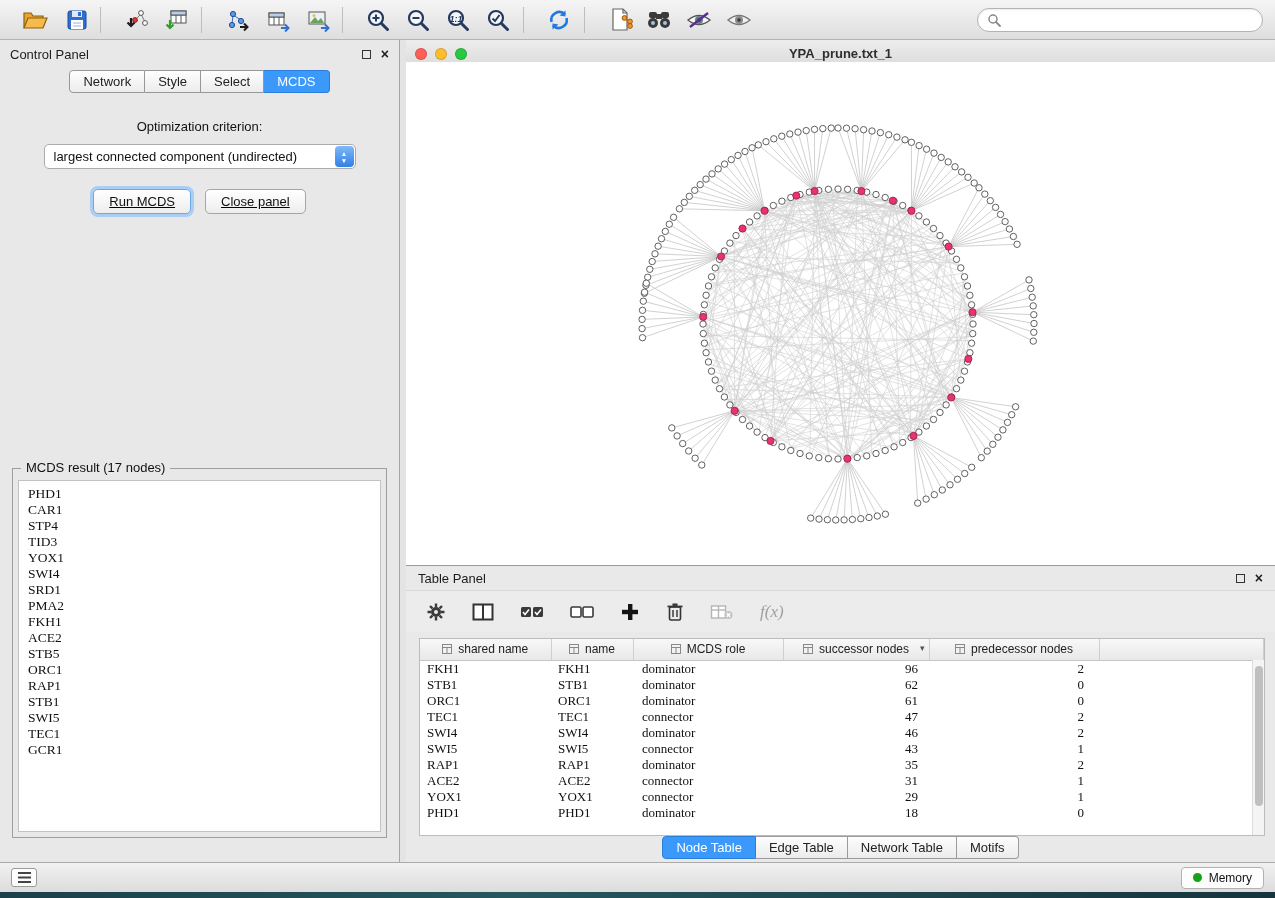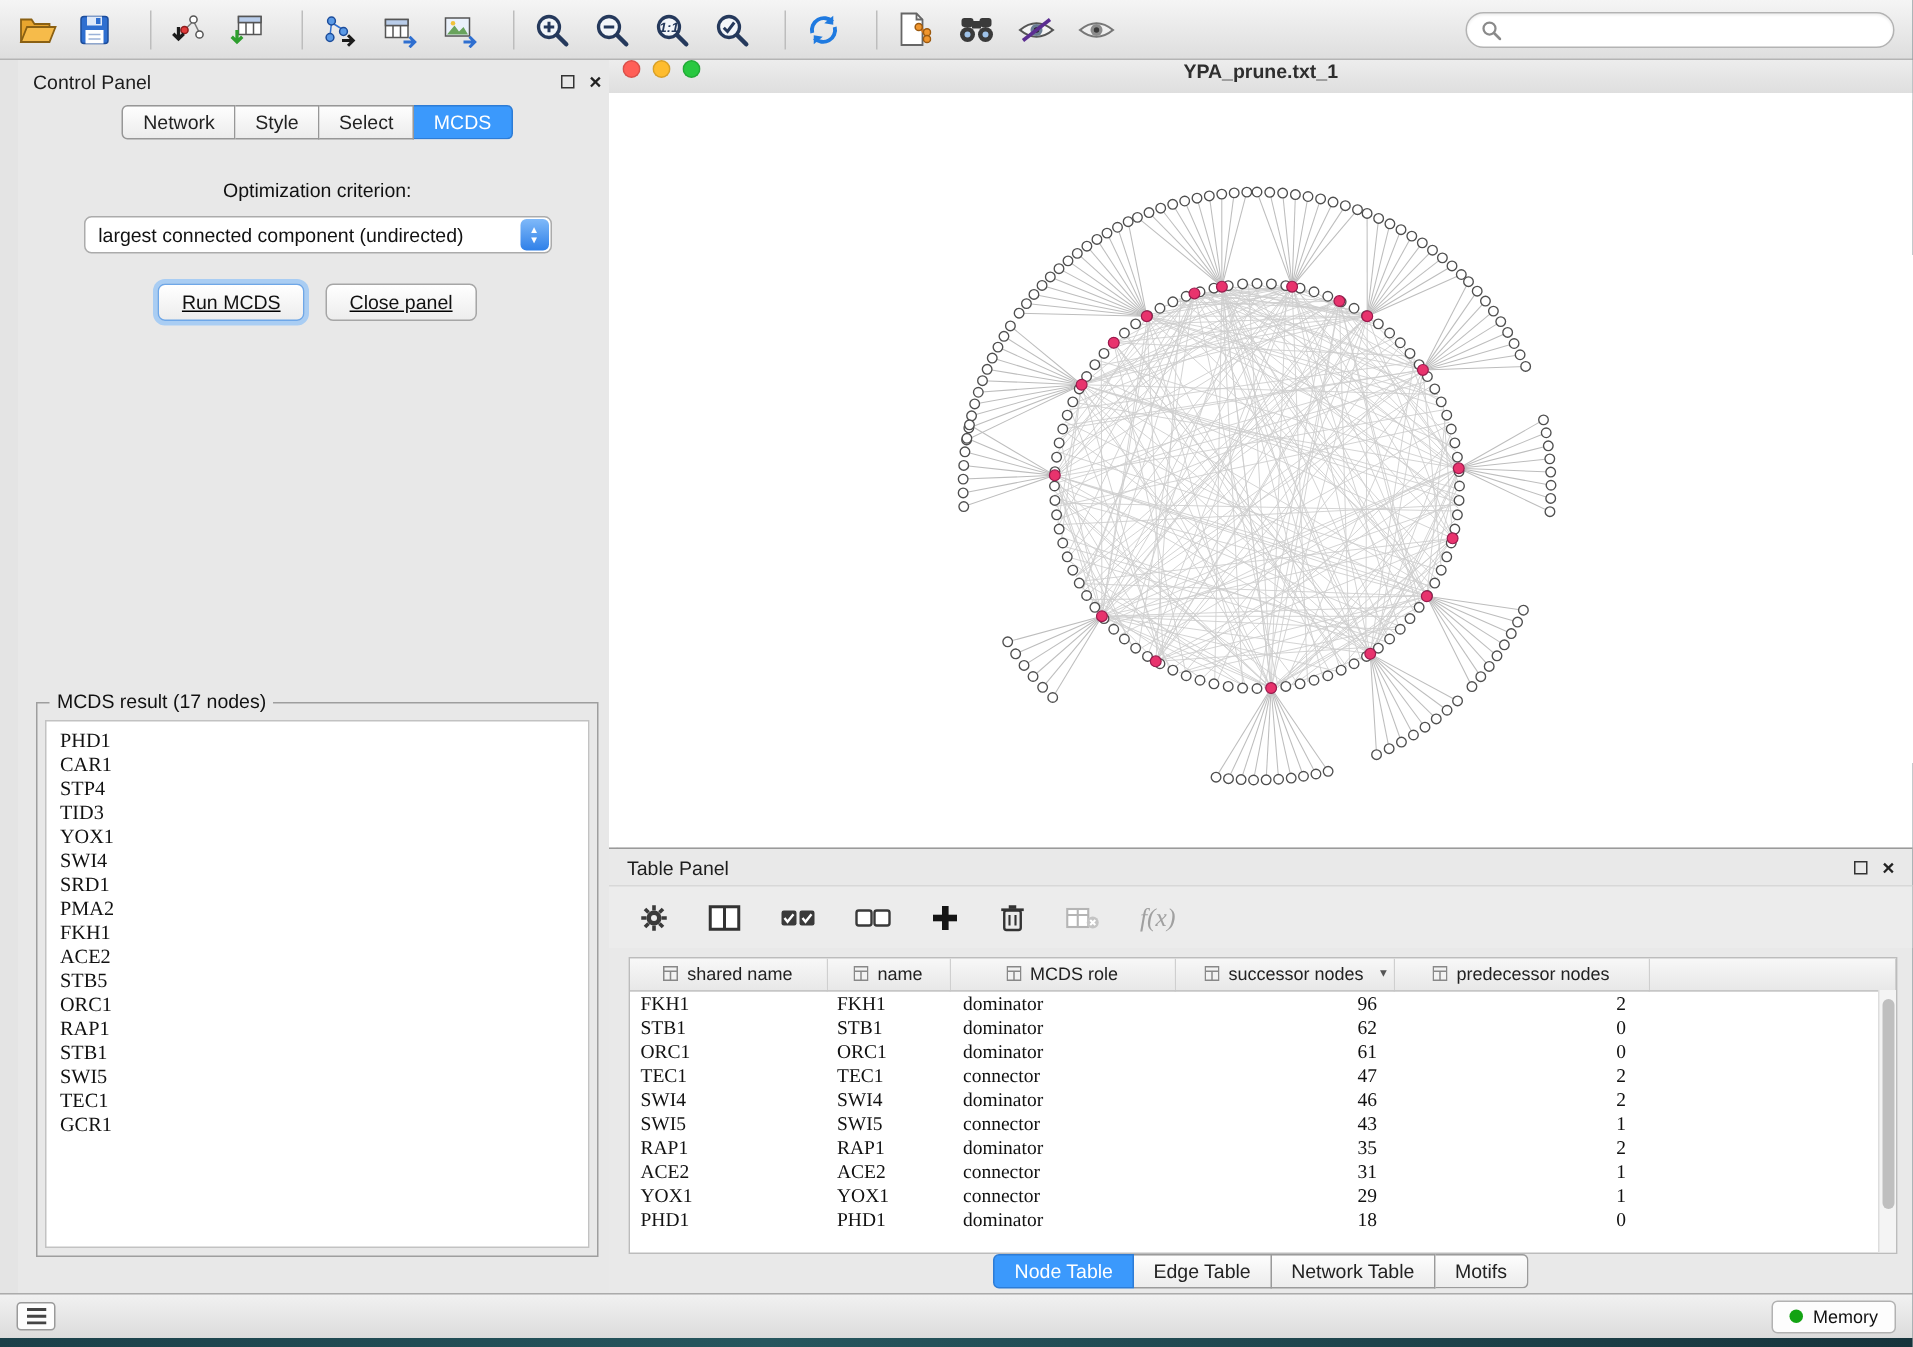--- a/index.html
+++ b/index.html
@@ -8,28 +8,28 @@
     font-family:"Liberation Sans","DejaVu Sans",sans-serif;
     background:#17343c;
     position:relative; overflow:hidden;
   }
   .app { position:absolute; top:0; left:0; width:1275px; height:892px; background:#e4e4e4; }
 
   
   .toolbar { position:absolute; top:0; left:0; right:0; height:40px;
     background:linear-gradient(#f5f5f5,#dedede); border-bottom:1px solid #b4b4b4;
     display:flex; align-items:center; padding:0 12px; gap:4px; }
-  .tb-icon { width:36px; height:30px; display:flex; align-items:center; justify-content:flex-start; border-radius:4px;font-style:italic; }
+  .tb-icon { width:36px; height:30px; display:flex; align-items:center; justify-content:flex-end; border-radius:4px;font-style:italic; }
   .tb-sep { width:1px; height:26px; background:#bdbdbd; margin:0 8px; }
   .search-box { margin-left:auto; width:286px; height:24px; background:#fff; border:1px solid #b3b3b3;
     border-radius:12px; display:flex; align-items:center; padding:0 9px; gap:6px; box-shadow:inset 0 1px 2px rgba(0,0,0,.08); }
   .search-box input { border:none; outline:none; flex:1; font-size:13px; background:transparent; font-family:inherit; }
 
   
-  .control-panel { position:absolute; top:40px; left:12px; width:400px; height:822px;
+  .control-panel { position:absolute; top:40px; left:0; width:400px; height:822px;
     background:#e8e8e8; border-right:1px solid #a5a5a5; }
   .panel-header { height:28px; display:flex; align-items:center; padding:0 10px; font-size:13px; color:#1d1d1d; }
   .panel-winctl { margin-left:auto; display:flex; align-items:center; gap:10px; }
   .float-box { width:9px; height:9px; border:1.5px solid #333; display:inline-block; }
   .close-x { font-size:14px; font-weight:bold; color:#222; line-height:1; }
   .cp-tabs { display:flex; justify-content:center; margin-top:2px; }
   .cp-tab { border:1px solid #979797; border-left:none; padding:3px 13px; font-size:13px; color:#222;
     background:linear-gradient(#fefefe,#ececec); cursor:default; }
   .cp-tab:first-child { border-left:1px solid #979797; border-radius:4px 0 0 4px; }
   .cp-tab:last-child { border-radius:0 4px 4px 0; }
@@ -46,21 +46,21 @@
   .btn.focused { box-shadow:0 0 0 3px #a9cdf3; border-color:#6ea7e8; }
   .result-group { position:absolute; left:12px; right:12px; top:428px; bottom:24px; border:1px solid #9e9e9e; }
   .result-title { position:absolute; top:-9px; left:8px; background:#e8e8e8; padding:0 5px; font-size:13px; color:#111; }
   .result-list { position:absolute; left:5px; right:5px; top:11px; bottom:5px; background:#fff;
     border:1px solid #c2c2c2; overflow:hidden; padding:5px 9px;
     font-family:"Liberation Serif","DejaVu Serif",serif; font-size:13.5px; line-height:16px; color:#111; }
 
   
   .network-window { position:absolute; left:406px; top:40px; right:0; height:525px; background:#fff; }
   .nw-titlebar { height:28px; background:linear-gradient(#ededed,#dbdbdb); border-bottom:1px solid #b2b2b2;
-    display:flex; align-items:flex-start; padding:0 9px; position:relative; }
+    display:flex; align-items:center; padding:0 9px; position:relative; }
   .traffic { display:flex; gap:8px; z-index:2; }
   .light { width:12px; height:12px; border-radius:50%; border:0.5px solid rgba(0,0,0,.15); }
   .nw-title { position:absolute; left:0; right:0; text-align:center; font-size:13px; font-weight:bold; color:#2e2e2e; }
   .nw-canvas { position:absolute; top:22px; left:0; right:0; bottom:0; background:#fff; }
   .nw-canvas svg { width:100%; height:100%; display:block; }
 
   
   .table-panel { position:absolute; left:406px; top:565px; right:0; height:297px;
     background:#e9e9e9; border-top:1px solid #9a9a9a; }
   .tp-header { height:24px; display:flex; align-items:center; padding:0 12px; font-size:13px; color:#1d1d1d; }

